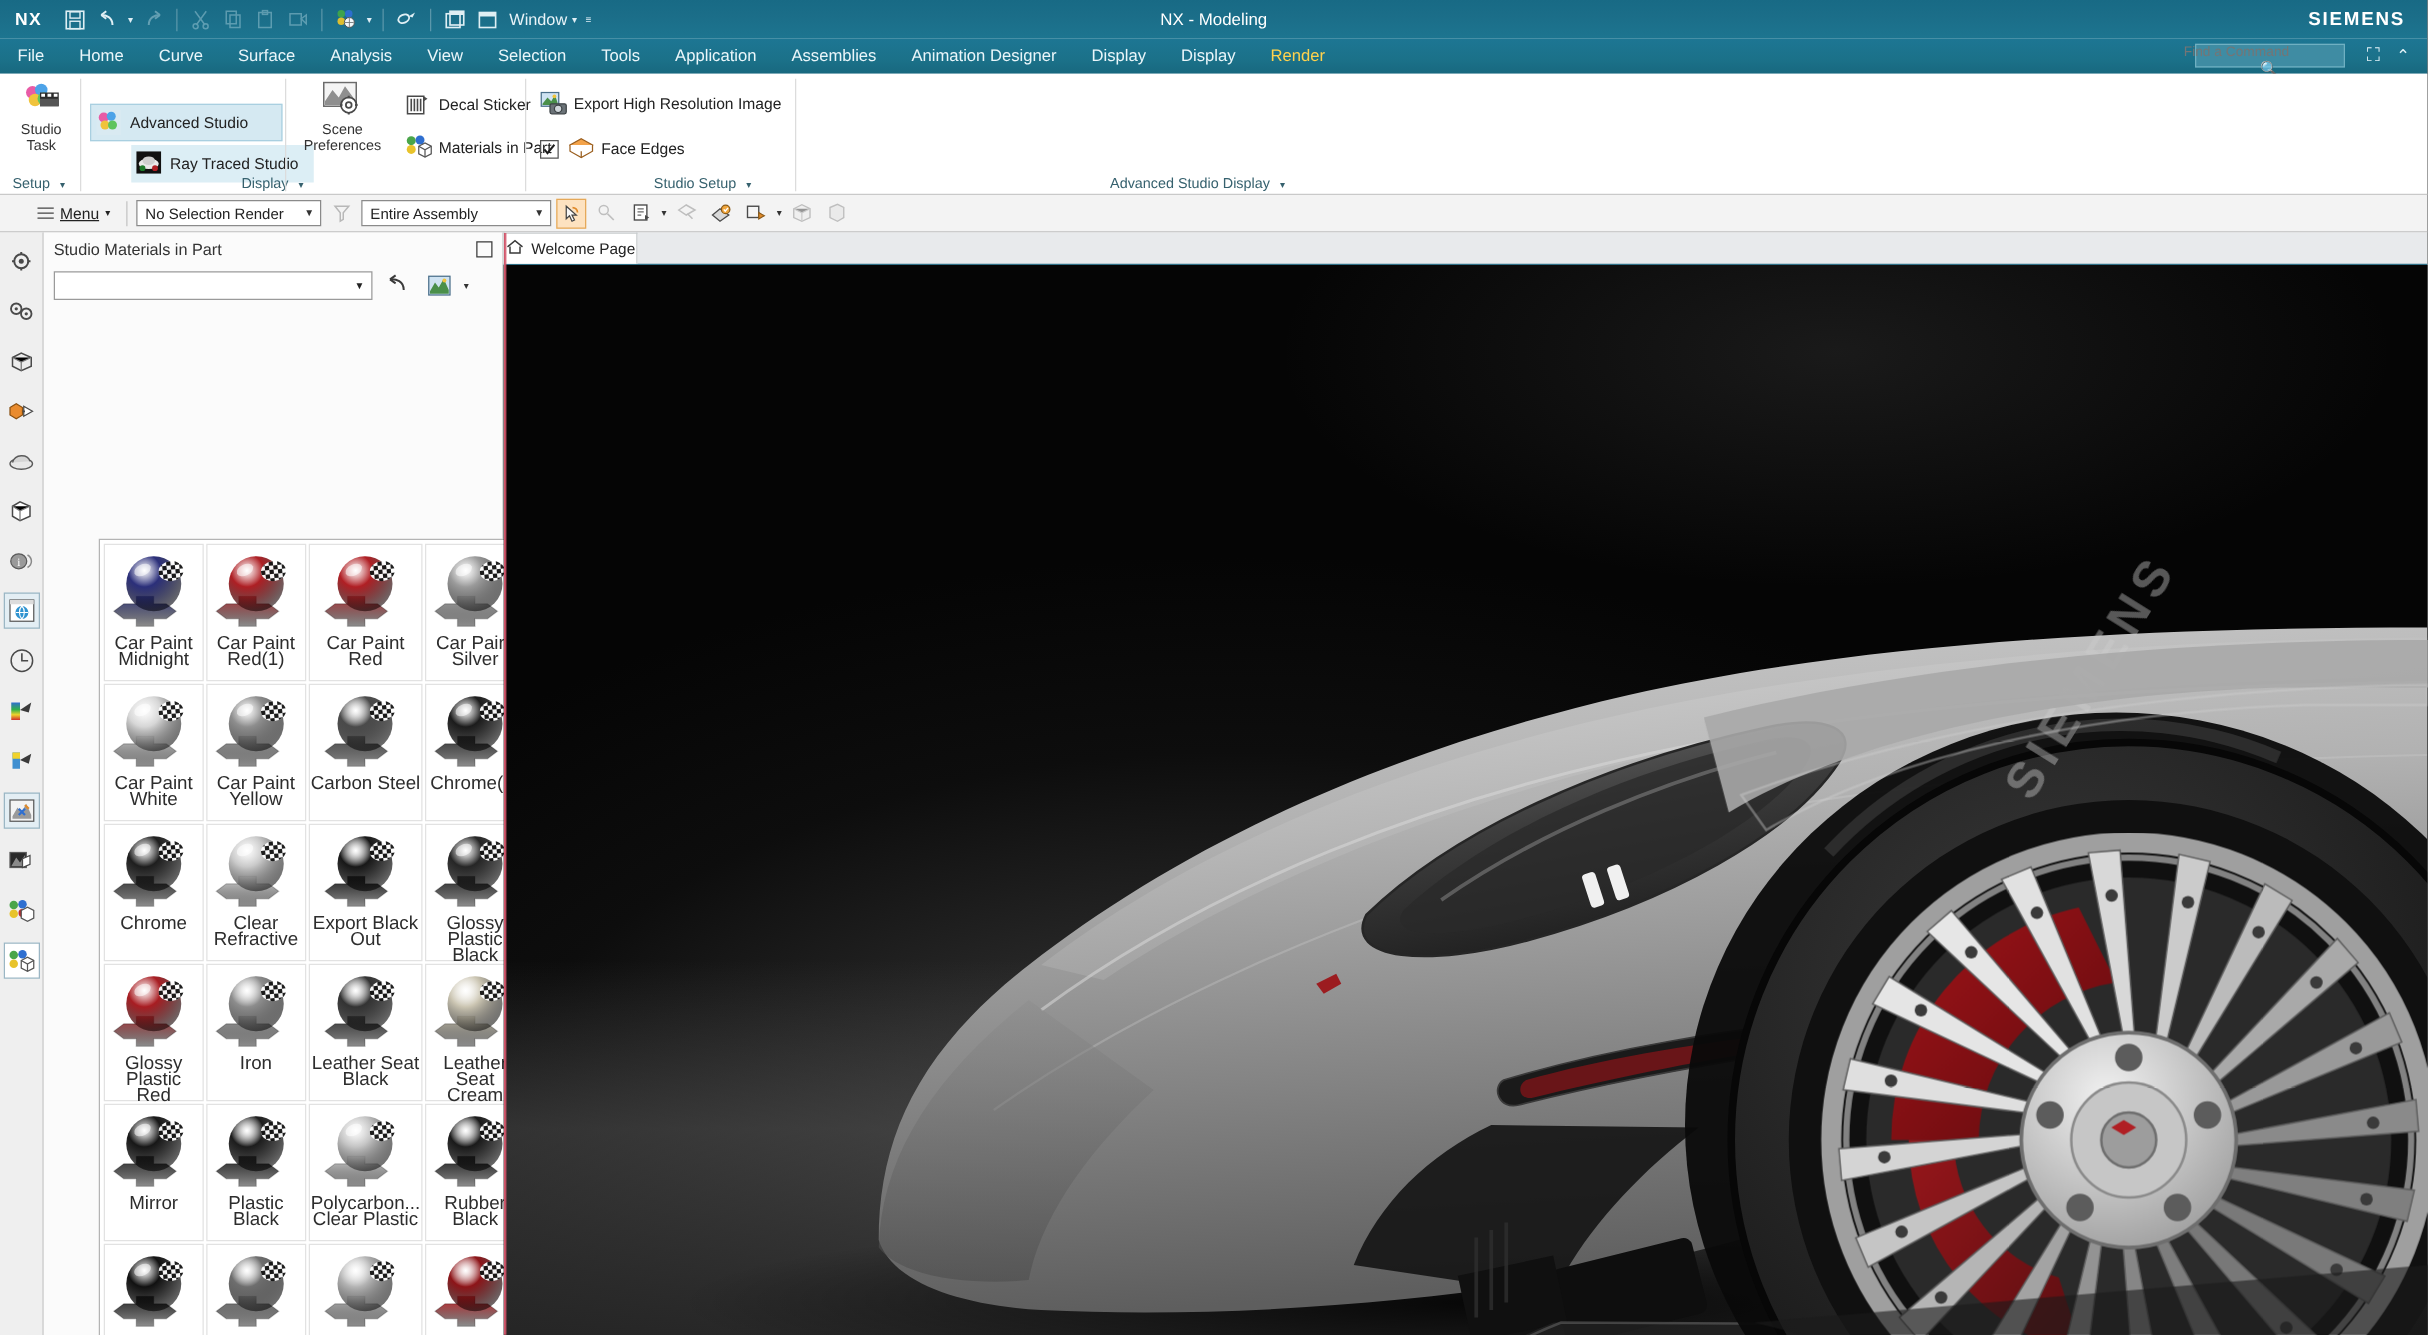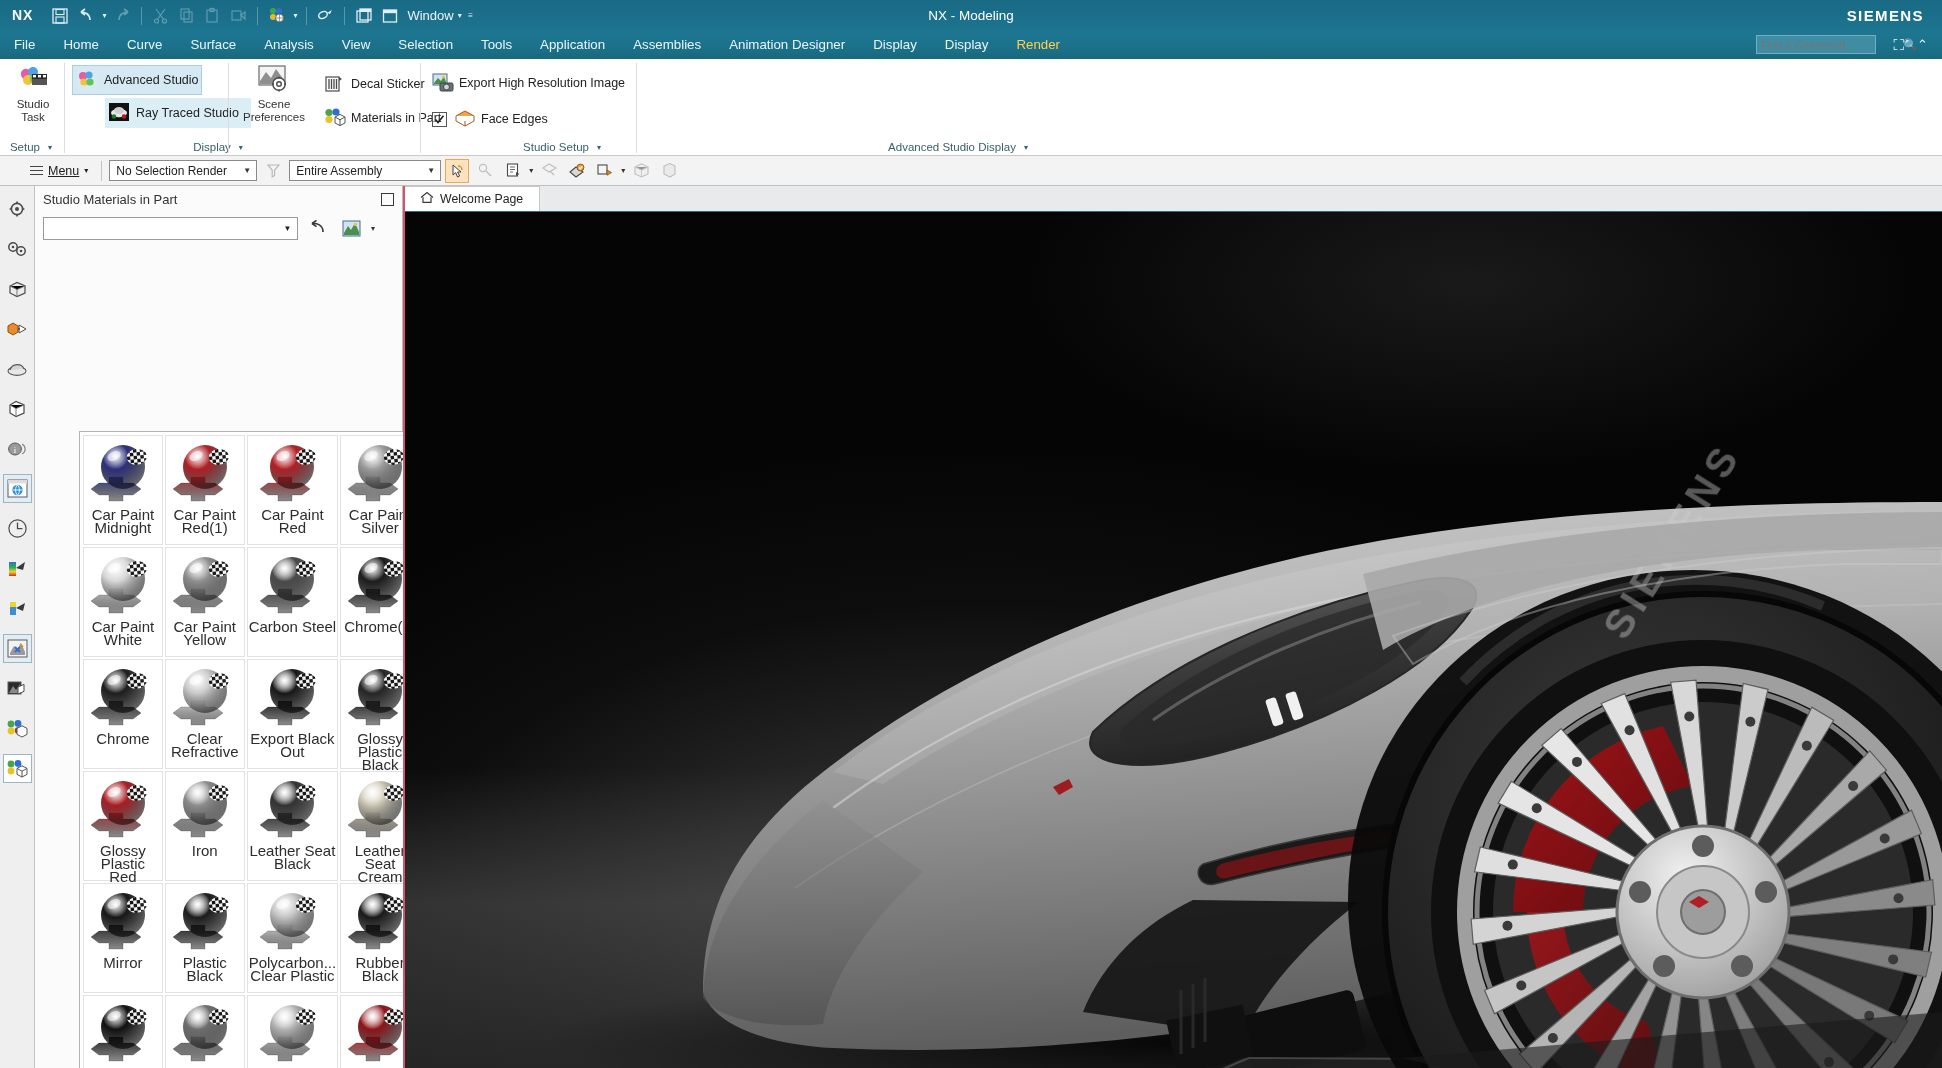--- a/index.html
+++ b/index.html
@@ -47,21 +47,21 @@
     background: linear-gradient(to bottom,#1d7693 0%,#1b7189 60%,#18687f 100%);
     display:flex; align-items:stretch;
   }
   .mtab {
     padding:0 14px; line-height:28px; color:#eaf6fa; font-size:13.3px;
     white-space:nowrap;
   }
   .mtab.active { color:#ffd24d; }
   .cmdsearch {
     position:absolute; right:66px; top:4px; width:120px; height:19px;
-    background:#3f8ca3; border:1px solid #6fb0c2; display:flex; align-items:center;
+    background:#3f8ca3; border:1px solid #6fb0c2; display:flex; align-items:center;flex-direction:column;
   }
   .cmdsearch input {
     flex:1; border:0; background:transparent; outline:none;
     color:#cfe8f0; font-size:11px; padding-left:4px;
     font-family:"Liberation Sans", sans-serif;
   }
   .cmdsearch .mag { width:16px; color:#dff0f6; font-size:12px; text-align:center; }
   .winctl { position:absolute; top:5px; color:#dff0f6; font-size:15px; }
   .winctl.a { right:38px; } .winctl.b { right:14px; font-size:13px; top:6px;}
 
@@ -175,21 +175,21 @@
     position:absolute; left:1px; width:11px; background:#cdcdcd;
   }
 
   
   .tabstrip {
     position:absolute; left:403px; top:186px; width:1539px; height:26px;
     background:#e8eaec; border-bottom:1px solid #2f6f86;
     display:flex; align-items:flex-end;
   }
   .dtab {
-    height:25px; display:flex; align-items:center; gap:6px; padding:0 16px;
+    height:25px; display:flex; align-items:center; gap:6px; padding:0 1px;
     font-size:12.3px; white-space:nowrap;
   }
   .dtab.inactive { background:#ffffff; color:#232323; border:1px solid #c8cbcd; border-bottom:0; }
   .dtab.active { background:#1e6f8c; color:#ffffff; border:1px solid #1e6f8c; border-bottom:0; }
   .dtab .x { font-size:12px; margin-left:3px; }
 
   .viewport {
     position:absolute; left:403px; top:212px; width:1539px; height:856px;
     overflow:hidden; background:#000;
   }
@@ -356,21 +356,21 @@
           <span>Task</span>
         </span>
       </div>
       <div class="glabel" style="left:0; width:62px;">
         <span>Setup</span><span class="dd">▾</span>
       </div>
     </div>
     <div class="gsep" style="left:64px;"></div>
 
     <div class="rgroup" style="left:72px; width:148px;">
-      <div class="rowbtn sel" style="margin-top:6px; width:130px;">
+      <div class="rowbtn sel" style="margin-top:24px; width:154px;">
         <span class="ic ic20">
           <svg width="20" height="20" viewBox="0 0 20 20">
               <rect width="20" height="20" fill="#d9eaf2"></rect>
             <circle cx="6" cy="6" r="4" fill="#e85ba6"></circle>
               <circle cx="12" cy="5" r="3.6" fill="#4da3e8"></circle>
             <circle cx="7" cy="12" r="3.6" fill="#f0c33c"></circle>
               <circle cx="13" cy="12" r="3.6" fill="#5ec45e"></circle>
           </svg>
         </span>
         <span>Advanced Studio</span>

